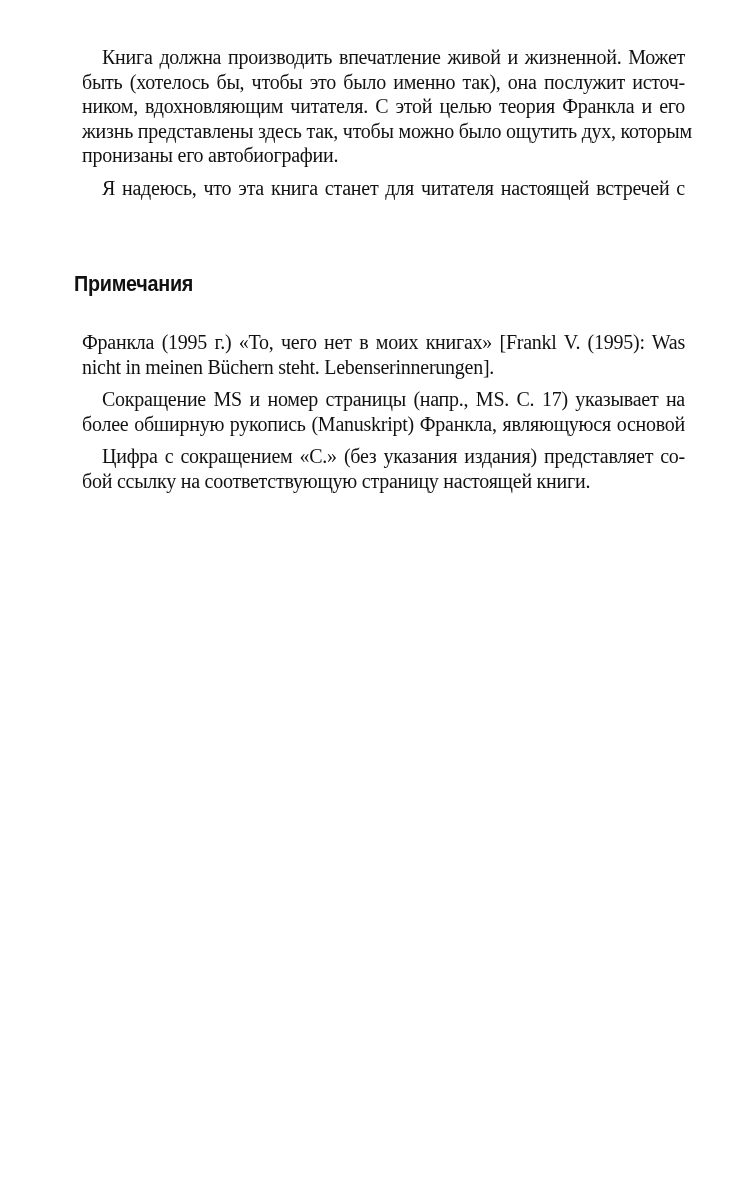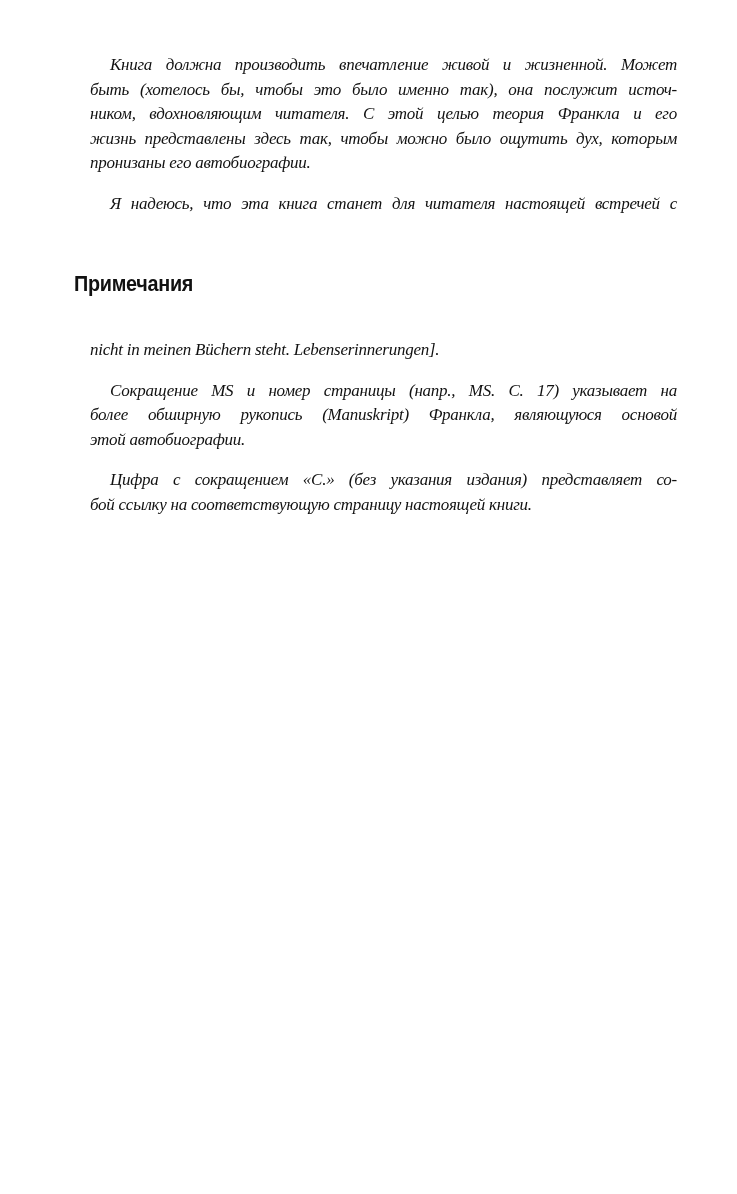--- a/index.html
+++ b/index.html
@@ -15,29 +15,28 @@
       color: #111111;
       font-family: "Liberation Serif", "DejaVu Serif", serif;
     }
     .page {
       position: absolute;
       left: 74px;
       top: 37px;
       width: 619px;
     }
     .para {
-      margin: 16px;
-      font-size: 17px;
+      margin: 8px;
+      font-size: 20px;
       line-height: 24.6px;
       text-align: justify;
       text-indent: 20px;
       letter-spacing: -0.25px;
       word-spacing: 0px;
       hyphens: manual;
-      font-style: italic;
     }
     .intro-block {
       margin: 0;
     }
     .heading {
       margin: 0;
       position: absolute;
       left: 0;
       top: 234px;
       font-family: "Liberation Sans", "DejaVu Sans", sans-serif;
@@ -74,26 +73,26 @@
     </p>
     <p class="para">
       <span class="line" style="text-align-last:justify;">Я надеюсь, что эта книга станет для читателя настоящей встречей с</span>
     </p>
   </div>
 
   <h2 class="heading">Примечания</h2>
 
   <div class="notes-block">
     <p class="para">
+      <span class="line" style="text-indent:0;text-align-last:justify;">Франкла (1995 г.) «То, чего нет в моих книгах» [Frankl V. (1995): Was</span>
       <span class="line" style="text-indent:0;">nicht in meinen Büchern steht. Lebenserinnerungen].</span>
     </p>
     <p class="para">
       <span class="line" style="text-align-last:justify;">Сокращение MS и номер страницы (напр., MS. С. 17) указывает на</span>
       <span class="line" style="text-indent:0;text-align-last:justify;">более обширную рукопись (Manuskript) Франкла, являющуюся основой</span>
-      <span class="line" style="text-indent:0;">этой автобиографии.</span>
     </p>
     <p class="para">
       <span class="line" style="text-align-last:justify;">Цифра с сокращением «С.» (без указания издания) представляет со-</span>
       <span class="line" style="text-indent:0;">бой ссылку на соответствующую страницу настоящей книги.</span>
     </p>
   </div>
 
 </div>
 
 </body></html>

